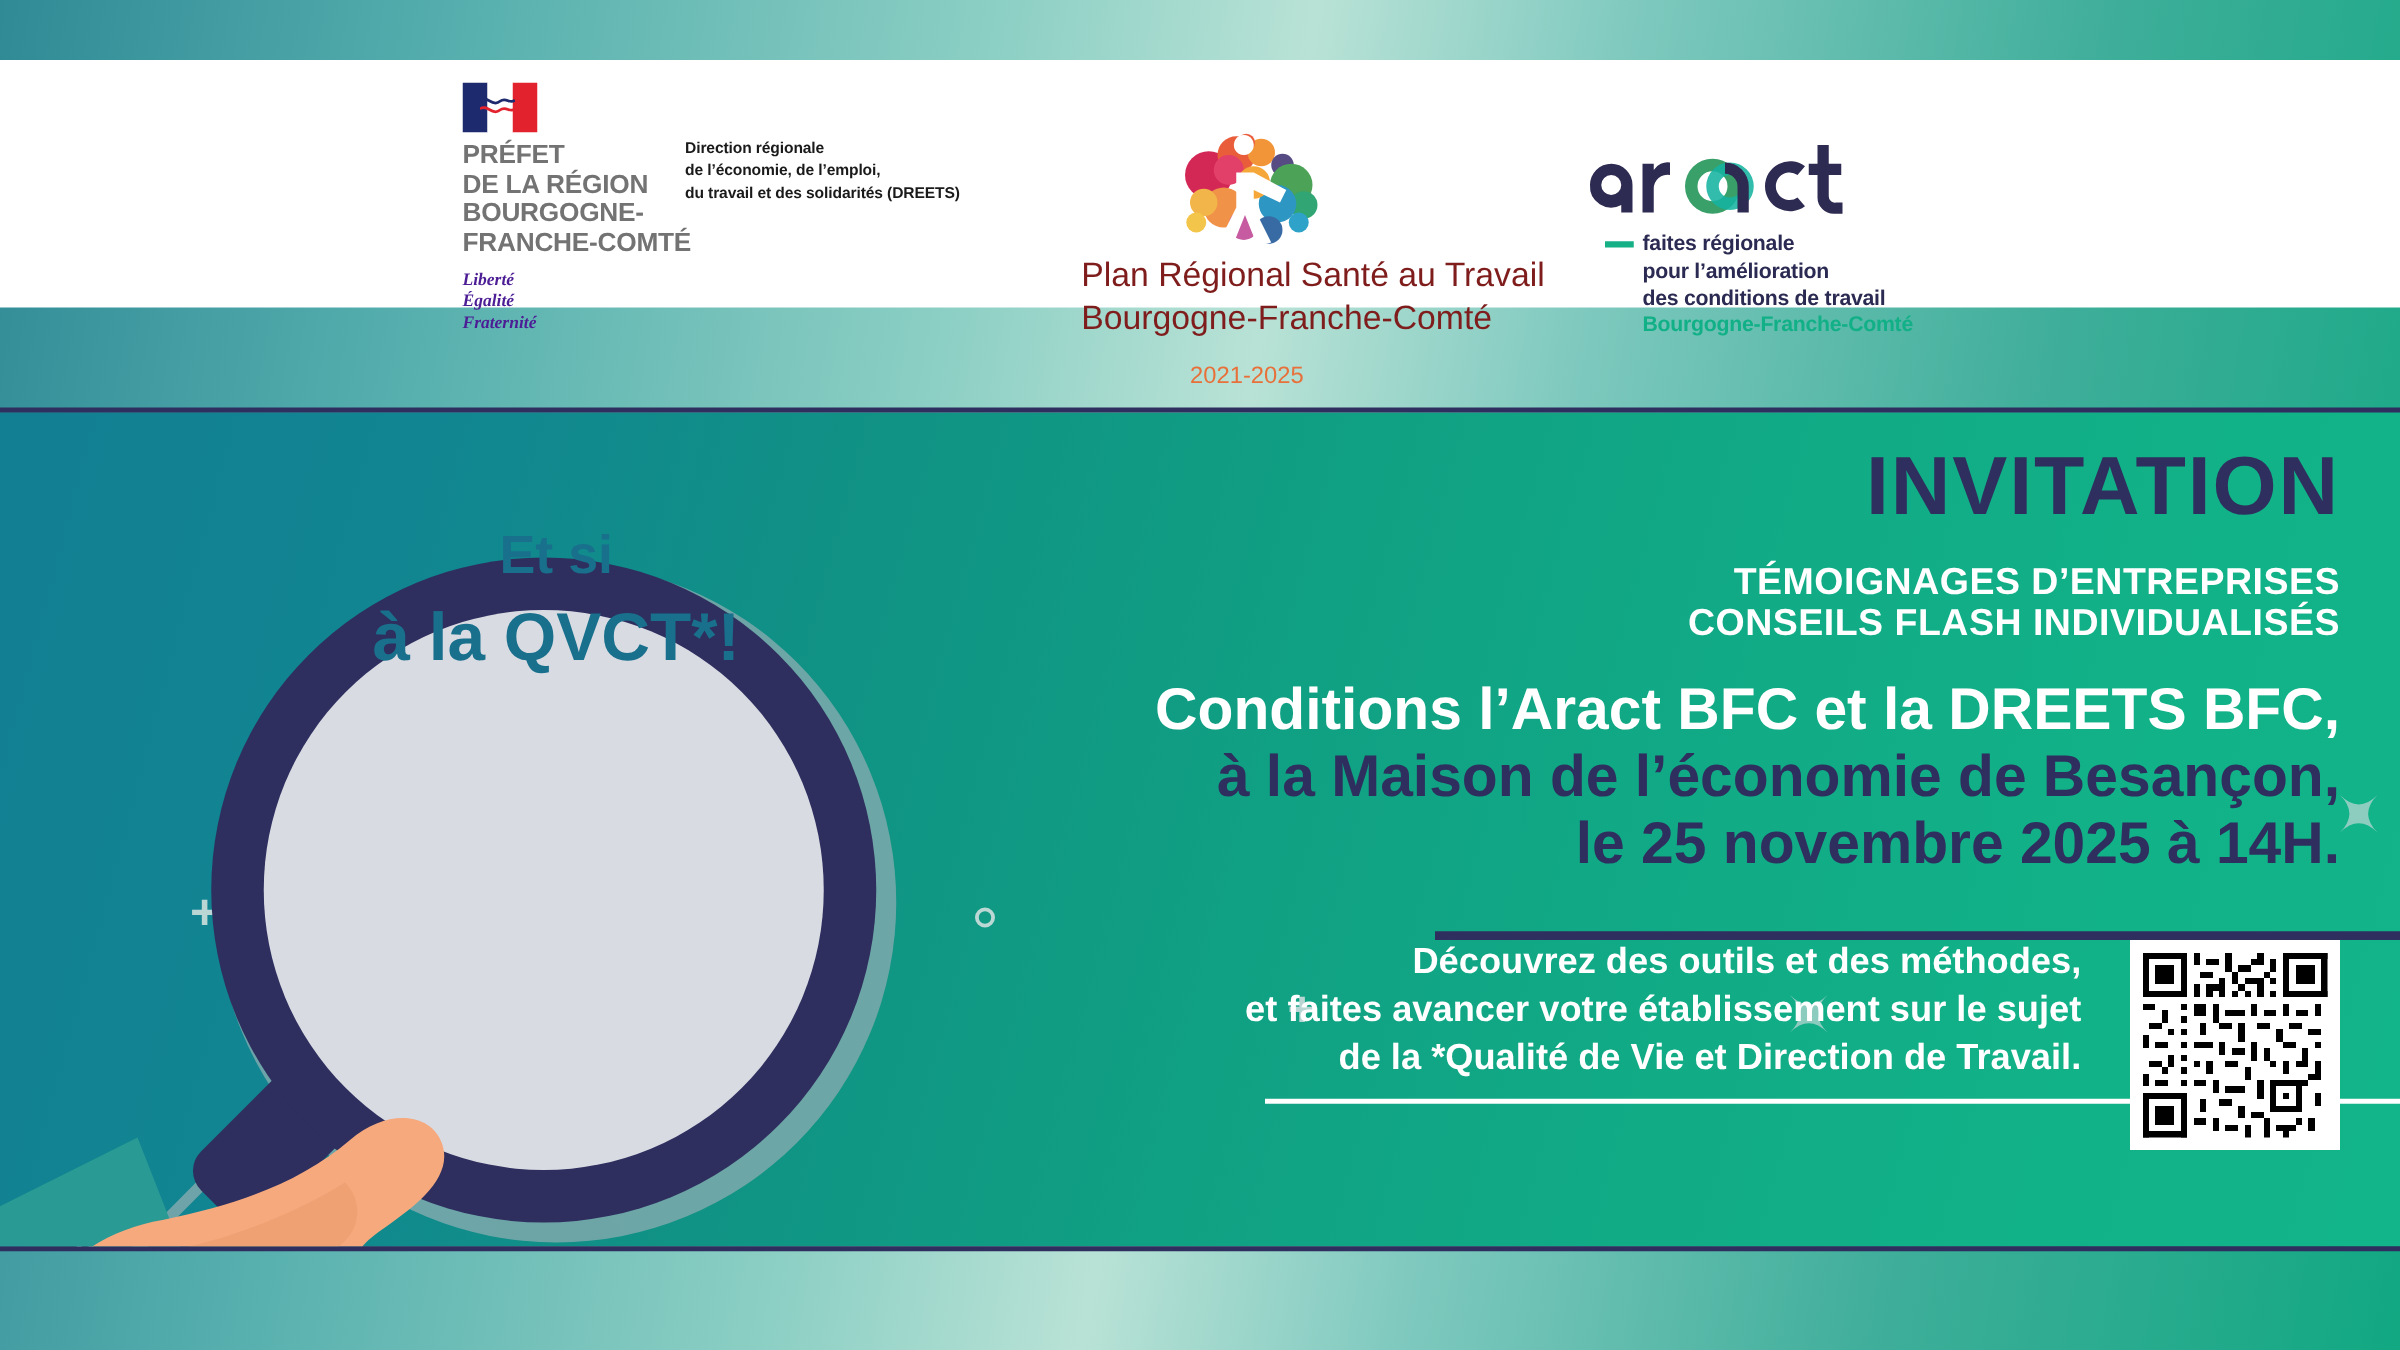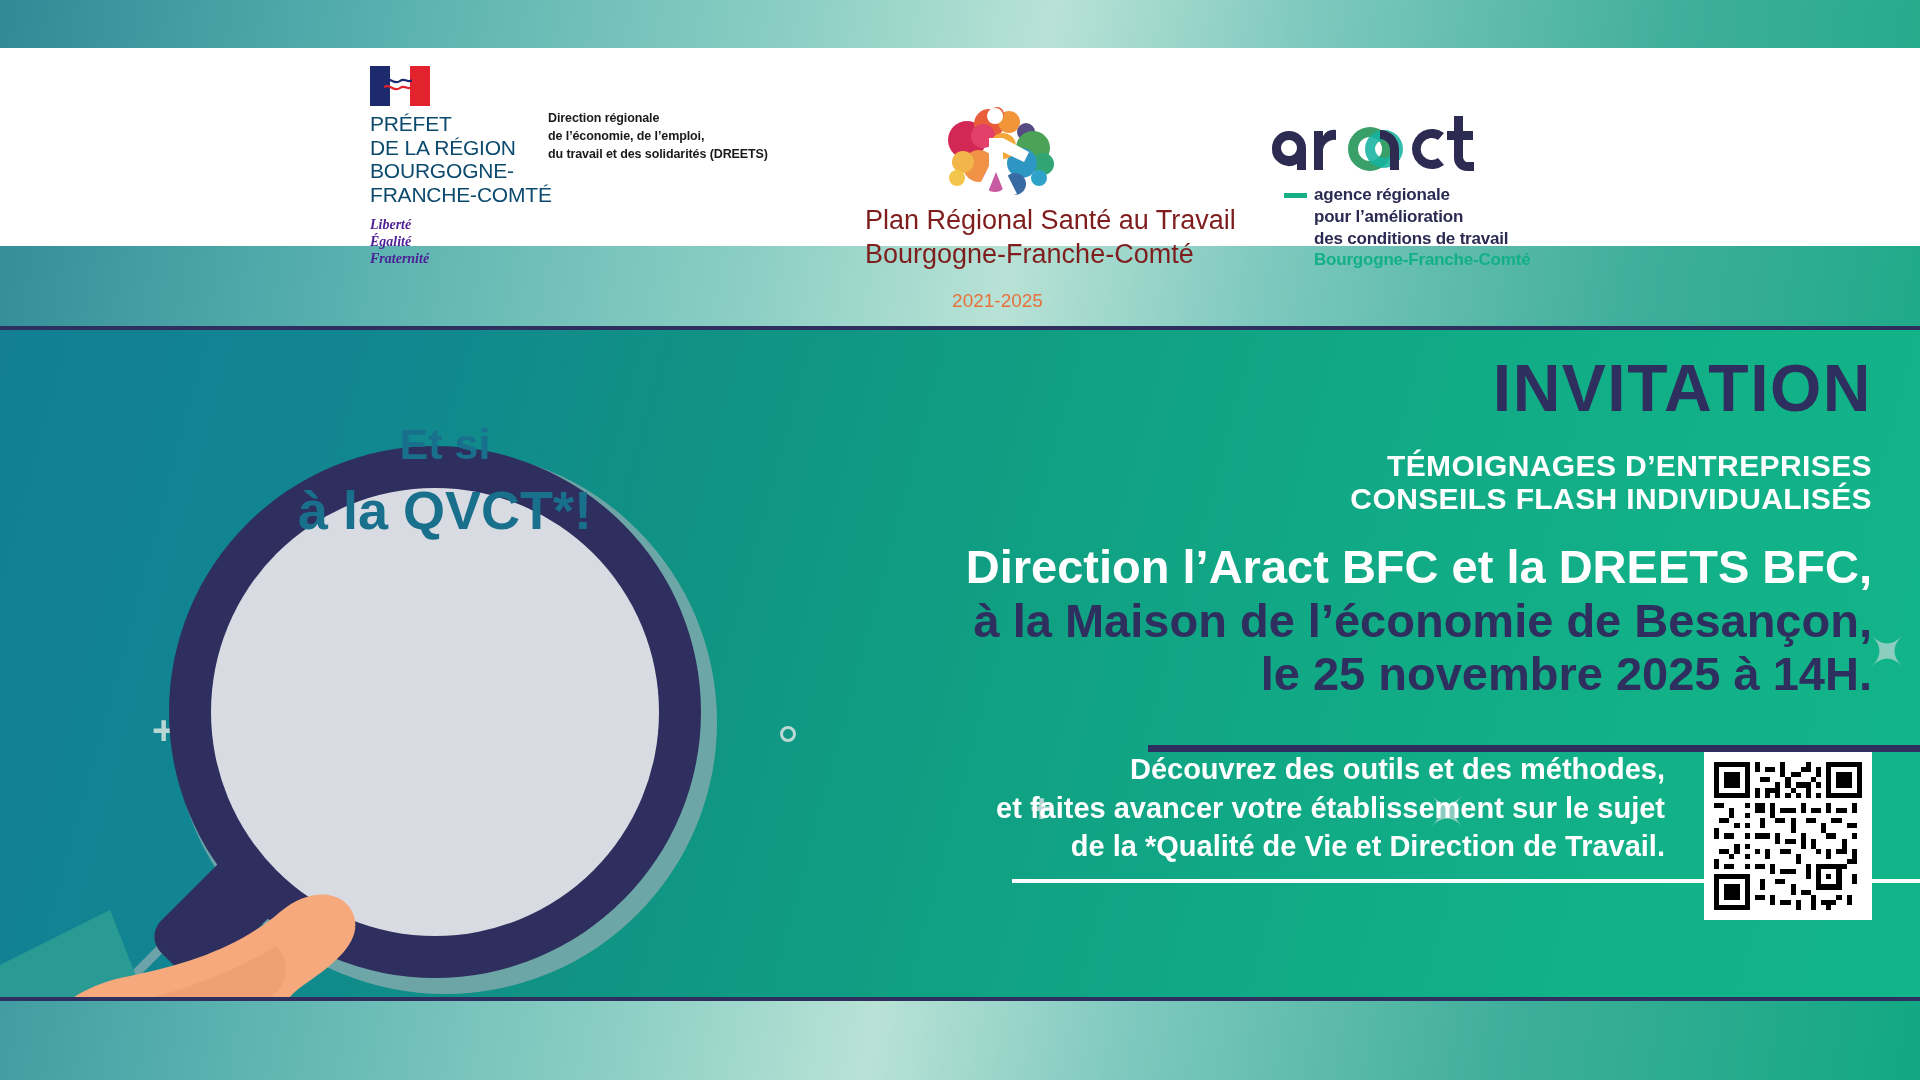--- a/index.html
+++ b/index.html
@@ -29,22 +29,22 @@
     display: flex; overflow: hidden;
   }
   .tricolore .bl { width: 20px; background: #1d2a6e; }
   .tricolore .wh { width: 20px; background: #ffffff; position: relative; }
   .tricolore .rd { width: 20px; background: #e2222d; }
   .tricolore .wave {
     position: absolute; left: 14px; top: 8px; width: 28px; height: 24px;
   }
   .prefet-txt {
     font-family: "Liberation Sans", sans-serif;
-    font-weight: 400; font-size: 21px; line-height: 1.13;
-    color: #0c4a6e; letter-spacing: -0.2px;
+    font-weight: 700; font-size: 21px; line-height: 1.13;
+    color: #737373; letter-spacing: -0.2px;
   }
   .devise {
     margin-top: 9px;
     font-family: "Liberation Serif", serif;
     font-style: italic; font-weight: 700; font-size: 14px;
     line-height: 1.22; color: #4c1d95;
   }
   .dreets-txt {
     position: absolute; left: 548px; top: 62px;
     font-size: 12.5px; font-weight: 700; line-height: 1.42;
@@ -219,21 +219,21 @@
           <path d="M192 6 h9 v15 h10 v9 h-10 v17 a5 5 0 0 0 6 5 h5 v9 h-7 a13 13 0 0 1 -13 -13 V30 h-7 v-9 h7 Z"></path>
         </g>
 
         <path d="M86 39 a22 22 0 1 1 44 0 a22 22 0 0 1 -44 0 Z M96 39 a12 12 0 1 0 24 0 a12 12 0 0 0 -24 0 Z" fill="#3aa06a"></path>
         <path d="M103 39 a19 19 0 1 1 38 0 a19 19 0 0 1 -38 0 Z M113 39 a9 9 0 1 0 18 0 a9 9 0 0 0 -18 0 Z" fill="#14b3a0" opacity="0.88"></path>
         <path d="M118 20 a19 19 0 0 1 19 19 v21 h-9 V39 a10 10 0 0 0 -10 -10 Z" fill="#2e2b52"></path>
       </svg>
     </div>
     <div class="aract-sub">
       <span class="aract-dash"></span>
-      <div>agence régionale</div>
+      <div>faites régionale</div>
       <div>pour l’amélioration</div>
       <div>des conditions de travail</div>
       <div class="aract-region">Bourgogne-Franche-Comté</div>
     </div>
   </div>
 </div>
 
 <div class="card">
 
   <div class="deco deco-plus" style="left:152px; top:380px; font-size:40px;">+</div>
@@ -293,21 +293,21 @@
   <div class="invitation">INVITATION</div>
   <div class="inv-rule"></div>
 
   <div class="sub-lines">
     <div>TÉMOIGNAGES D’ENTREPRISES</div>
     <div>CONSEILS FLASH INDIVIDUALISÉS</div>
   </div>
   <div class="sub-rule"></div>
 
   <div class="event">
-    <div class="l1">Direction l’Aract BFC et la DREETS BFC,</div>
+    <div class="l1">Conditions l’Aract BFC et la DREETS BFC,</div>
     <div class="l2">à la Maison de l’économie de Besançon,</div>
     <div class="l3">le 25 novembre 2025 à 14H.</div>
   </div>
 
   <div class="blurb">
     <div>Découvrez des outils et des méthodes,</div>
     <div>et faites avancer votre établissement sur le sujet</div>
     <div>de la *Qualité de Vie et Direction de Travail.</div>
   </div>
 

